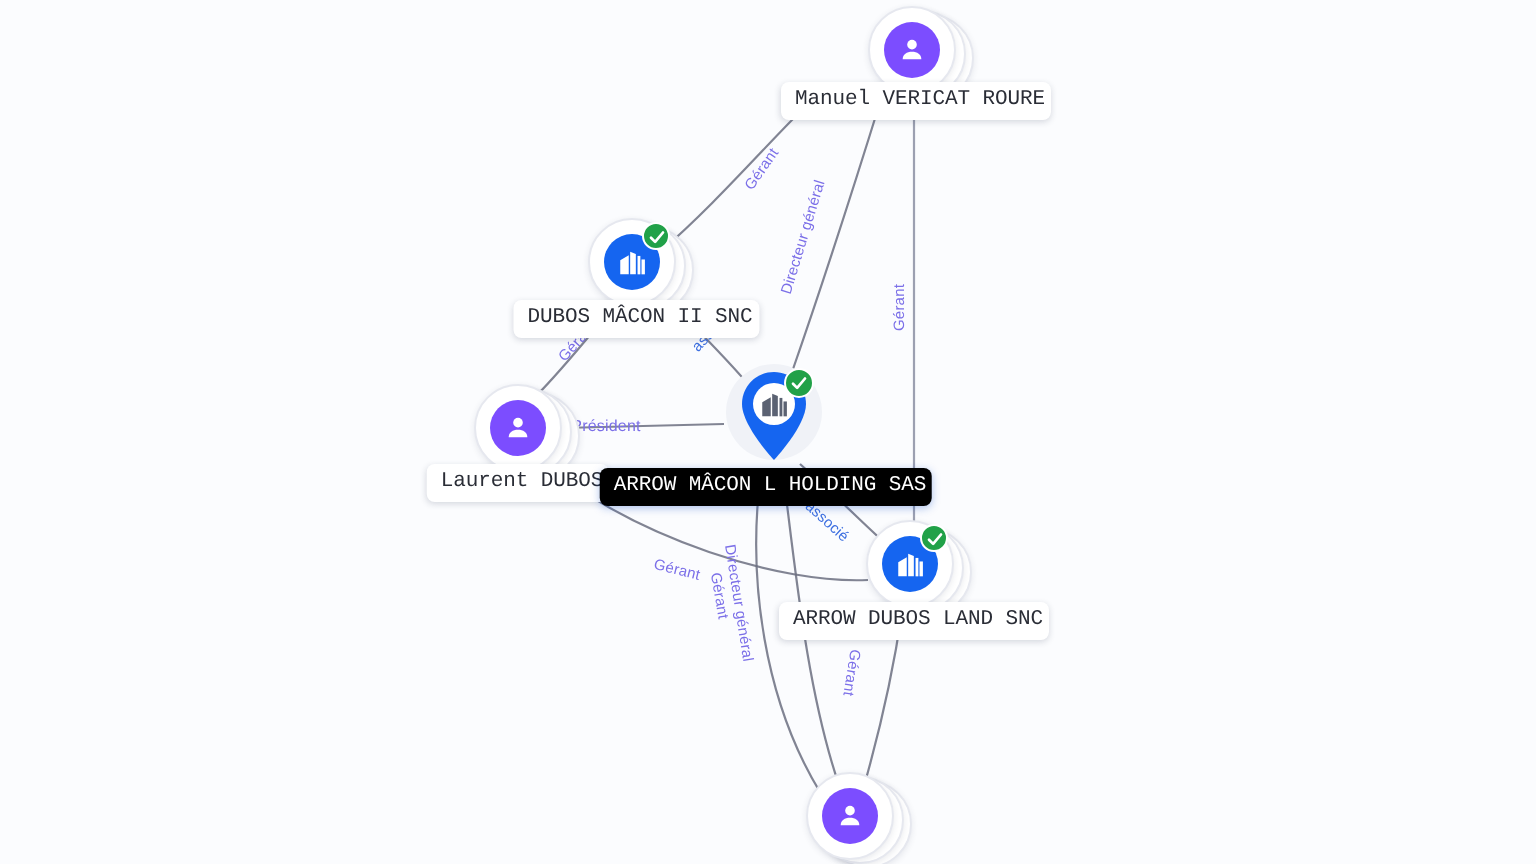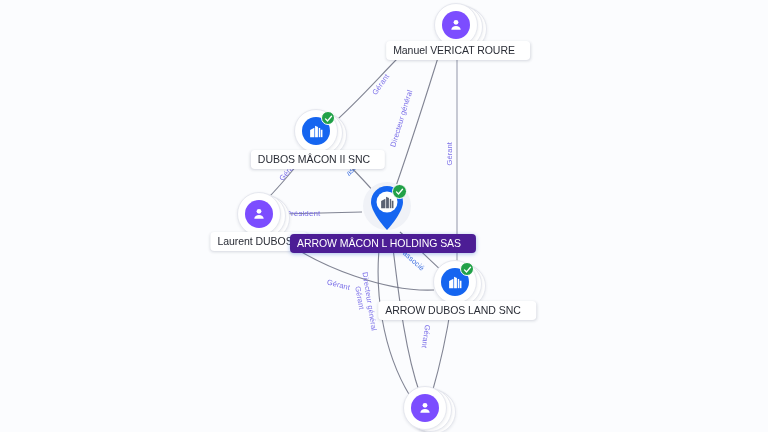--- a/index.html
+++ b/index.html
@@ -120,29 +120,30 @@
     align-items: center;
     justify-content: center;
     box-sizing: border-box;
   }
   
   .node-label {
     position: absolute;
     transform: translateX(-50%);
     background: #ffffff;
     border-radius: 4px;
-    padding: 3px 15px 4px 7px;
+    padding: 3px 3px 4px 7px;
     font-size: 10.5px;
     color: #2a2d36;
     white-space: nowrap;
     box-shadow: 0 1px 3px rgba(40,50,80,.18);
     letter-spacing: -.05px;
+    font-family: Liberation Mono, monospace;
   }
   .node-label.selected {
-    background: #4c1d95;
+    background: #000000;
     color: #ffffff;
     font-size: 10.5px;
     box-shadow: 0 1px 4px rgba(20,80,200,.35);
   }
 </style>
 </head>
 <body>
 
 <div id="canvas">
 

